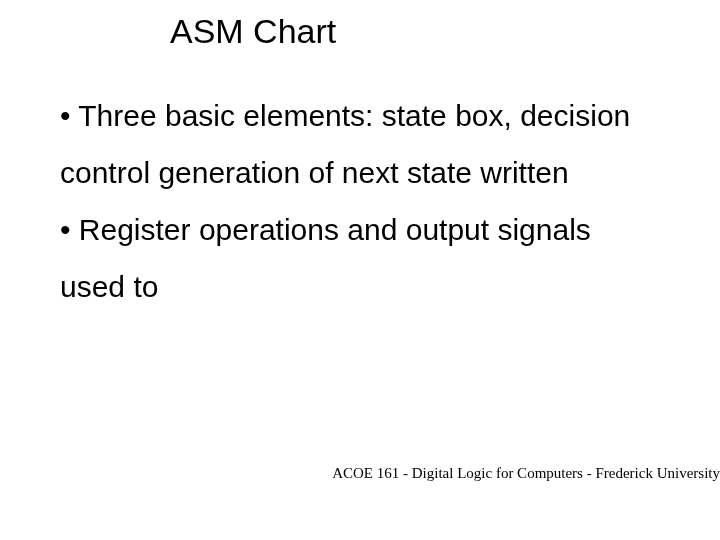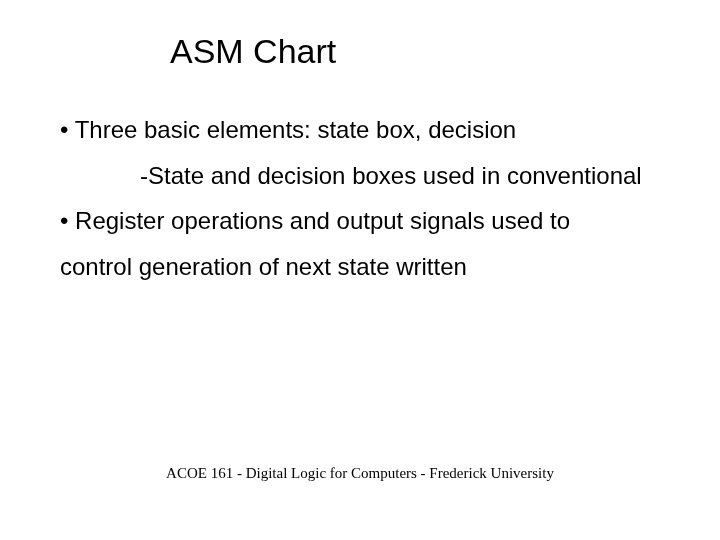--- a/index.html
+++ b/index.html
@@ -9,57 +9,56 @@
     height: 540px;
     background: #ffffff;
     font-family: Arial, Helvetica, sans-serif;
     color: #000000;
   }
   .slide {
     width: 720px;
     height: 500px;
     position: relative;
     box-sizing: border-box;
-    padding: 32px 60px 0 60px;
+    padding: 12px 60px 0 60px;
   }
   .title {
     font-size: 34px;
     font-weight: normal;
     margin: 0 0 18px 110px;
     letter-spacing: 0px;
   }
   .body {
-    font-size: 24px;
+    font-size: 30px;
     line-height: 1.9;
     margin-top: 36px;
   }
   .bullet {
     margin-left: 0;
   }
   .sub {
     margin-left: 80px;
   }
   .footer {
     position: absolute;
     bottom: 18px;
     left: 0;
     width: 100%;
-    text-align: center;
+    text-align: right;
     font-family: "Times New Roman", Times, serif;
     font-size: 15px;
     color: #000000;
   }
 </style>
 </head>
 <body>
 
 <div class="slide">
   <h1 class="title">ASM Chart</h1>
 
   <div class="body">
     <div class="bullet">• Three basic elements: state box, decision</div>
-    <div class="sub">-State and decision boxes used in conventional</div>
+    <div class="bullet">control generation of next state written</div>
     <div class="bullet">• Register operations and output signals used to</div>
-    <div class="bullet">control generation of next state written</div>
   </div>
 
   <div class="footer">ACOE 161 - Digital Logic for Computers - Frederick University</div>
 </div>
 
 </body></html>

